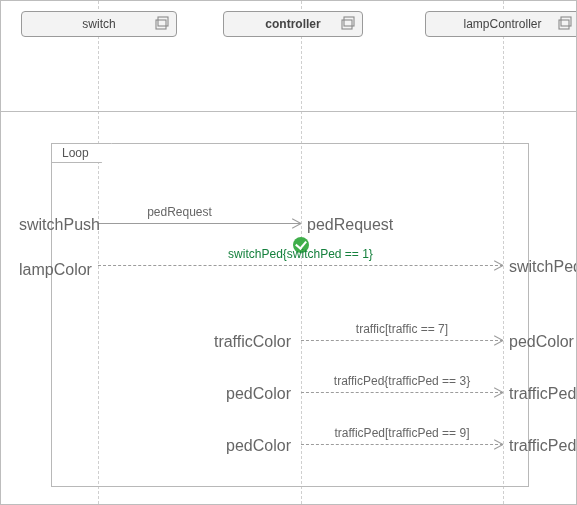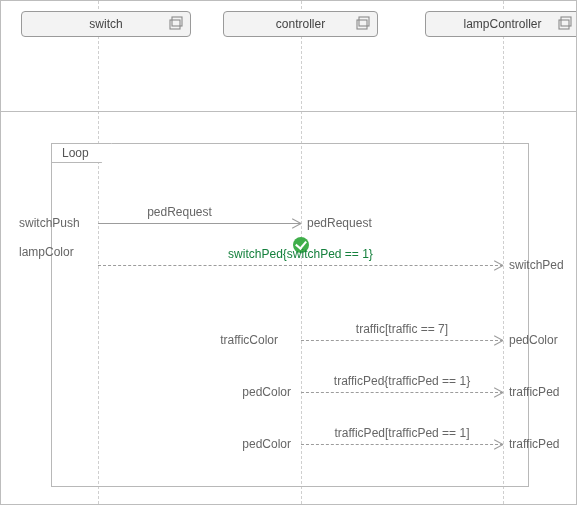--- a/index.html
+++ b/index.html
@@ -22,22 +22,22 @@
   .ll-b { left:300px; }  
   .ll-c { left:502px; }  
 
   .lifeline-head {
     position:absolute; top:10px; height:26px;
     border:1px solid #9a9a9a; background:#f3f3f3;
     border-radius:4px;
     display:flex; align-items:center; justify-content:center;
     font-size:12px; color:#444;
   }
-  .lh-a { left:20px;  width:170px; }
-  .lh-b { left:222px; width:155px; }
+  .lh-a { left:20px;  width:156px; }
+  .lh-b { left:222px; width:140px;font-weight:bold; }
   .lh-c { left:424px; width:155px; }
 
   .lh-badge {
     position:absolute; right:7px; top:4px; width:14px; height:14px;
     fill:none; stroke:#8a8a8a; stroke-width:1.1;
   }
 
   .divider {
     position:absolute; left:0; right:0; top:110px;
     border-top:1px solid #bdbdbd;
@@ -74,21 +74,21 @@
   .msg .arrow-r.open::before { transform:rotate(28deg); transform-origin:right center; }
   .msg .arrow-r.open::after  { transform:rotate(-28deg); transform-origin:right center; }
 
   .msg .label {
     position:absolute; bottom:4px; left:0; right:0;
     text-align:center; font-size:12px; color:#666; white-space:nowrap;
   }
   .msg .label.green { color:#15803d; }
 
   .gate-label {
-    position:absolute; font-size:12px; color:#666; white-space:nowrap;
+    position:absolute; font-size:16px; color:#666; white-space:nowrap;
   }
 
   .check-badge {
     position:absolute; width:16px; height:16px;
     background:#3fae4a; border-radius:50%;
   }
   .check-badge::after{
     content:""; position:absolute; left:4px; top:4px; width:5px; height:8px;
     border-right:2px solid #fff; border-bottom:2px solid #fff;
     transform:rotate(40deg) translate(-1px,-2px);
@@ -137,38 +137,38 @@
 <div class="gate-label" style="left:18px; top:215px;">switchPush</div>
 <div class="gate-label" style="left:306px; top:215px;">pedRequest</div>
 
 <div class="check-badge" style="left:292px; top:236px;"></div>
 
 <div class="msg dashed" style="left:97px; width:405px; top:264px; height:0;">
   <div class="line"></div>
   <div class="arrow-r open"></div>
   <div class="label green">switchPed{switchPed == 1}</div>
 </div>
-<div class="gate-label" style="left:18px; top:244px;">lampColor</div>
+<div class="gate-label" style="left:18px; top:260px;">lampColor</div>
 <div class="gate-label" style="left:508px; top:257px;text-align:right;">switchPed</div>
 
 <div class="msg dashed" style="left:300px; width:202px; top:339px; height:0;">
   <div class="line"></div>
   <div class="arrow-r open"></div>
   <div class="label">traffic[traffic == 7]</div>
 </div>
-<div class="gate-label" style="right:298px; top:332px;">trafficColor</div>
+<div class="gate-label" style="right:285px; top:332px;">trafficColor</div>
 <div class="gate-label" style="left:508px; top:332px;">pedColor</div>
 
 <div class="msg dashed" style="left:300px; width:202px; top:391px; height:0;">
   <div class="line"></div>
   <div class="arrow-r open"></div>
-  <div class="label">trafficPed{trafficPed == 1}</div>
+  <div class="label">trafficPed{trafficPed == 3}</div>
 </div>
 <div class="gate-label" style="right:285px; top:384px;">pedColor</div>
 <div class="gate-label" style="left:508px; top:384px;">trafficPed</div>
 
 <div class="msg dashed" style="left:300px; width:202px; top:443px; height:0;">
   <div class="line"></div>
   <div class="arrow-r open"></div>
-  <div class="label">trafficPed[trafficPed == 1]</div>
+  <div class="label">trafficPed[trafficPed == 9]</div>
 </div>
 <div class="gate-label" style="right:285px; top:436px;">pedColor</div>
 <div class="gate-label" style="left:508px; top:436px;">trafficPed</div>
 
 </body></html>

